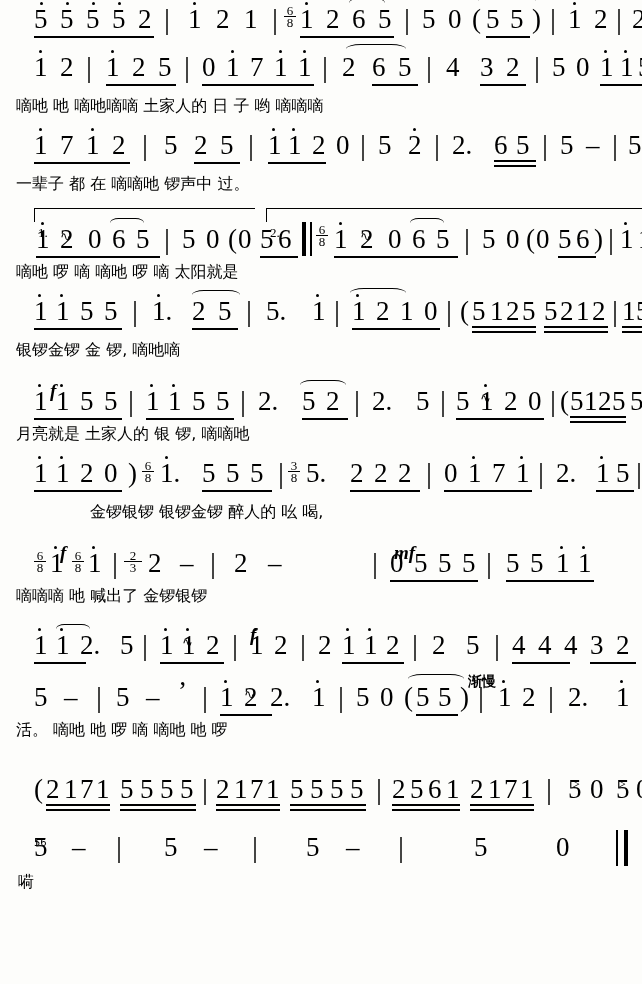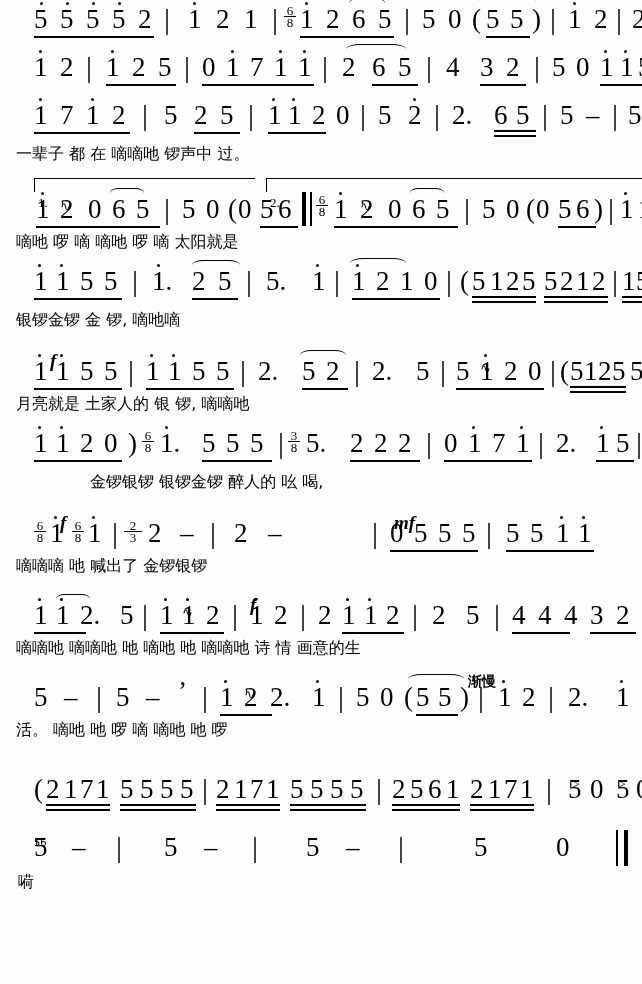--- a/index.html
+++ b/index.html
@@ -227,20 +227,23 @@
       <span class="tok bar" style="left:518px; top:2px;">|</span>
       <span class="tok note" style="left:536px; top:4px;">5</span>
       <span class="tok note" style="left:560px; top:4px;">0</span>
       <span class="tok note" style="left:584px; top:4px;">1</span>
       <span class="tok note" style="left:604px; top:4px;">1</span>
       <span class="tok note" style="left:622px; top:4px;">5</span>
       <div class="beam" style="left:584px; top:34px; width:52px;"></div>
       <div class="dot-up" style="left:588px; top:0px;"></div>
       <div class="dot-up" style="left:608px; top:0px;"></div>
     </div>
+  </div>
+  <div class="lyrics">
+    <span class="lyr" style="left:16px; top:0px;">嘀吔 吔 嘀吔嘀嘀 土家人的 日 子 哟 嘀嘀嘀</span>
   </div>
 
   <div class="staffline" style="height:48px;">
     <div class="notes">
       <span class="tok note" style="left:18px; top:4px;">1</span>
       <span class="tok note" style="left:44px; top:4px;">7</span>
       <span class="tok note" style="left:70px; top:4px;">1</span>
       <span class="tok note" style="left:96px; top:4px;">2</span>
       <div class="beam" style="left:18px; top:34px; width:96px;"></div>
       <div class="dot-up" style="left:23px; top:0px;"></div>
@@ -559,23 +562,20 @@
       <span class="tok note" style="left:450px; top:14px;">5</span>
       <span class="tok bar" style="left:478px; top:12px;">|</span>
       <span class="tok note" style="left:496px; top:14px;">4</span>
       <span class="tok note" style="left:522px; top:14px;">4</span>
       <span class="tok note" style="left:548px; top:14px;">4</span>
       <span class="tok note" style="left:574px; top:14px;">3</span>
       <span class="tok note" style="left:600px; top:14px;">2</span>
       <div class="beam" style="left:496px; top:44px; width:58px;"></div>
       <div class="beam" style="left:574px; top:44px; width:46px;"></div>
     </div>
-  </div>
-  <div class="lyrics">
-    <span class="lyr" style="left:16px; top:0px;">嘀嘀吔 嘀嘀吔 吔 嘀吔 吔 嘀嘀吔 诗 情 画意的生</span>
   </div>
 
   <div class="staffline" style="height:52px;">
     <div class="notes">
       <span class="tempo" style="left:452px; top:-12px;">渐慢</span>
       <span class="tok note" style="left:18px; top:14px;">5</span>
       <span class="tok note" style="left:48px; top:14px;">–</span>
       <span class="tok bar" style="left:80px; top:12px;">|</span>
       <span class="tok note" style="left:100px; top:14px;">5</span>
       <span class="tok note" style="left:130px; top:14px;">–</span>

